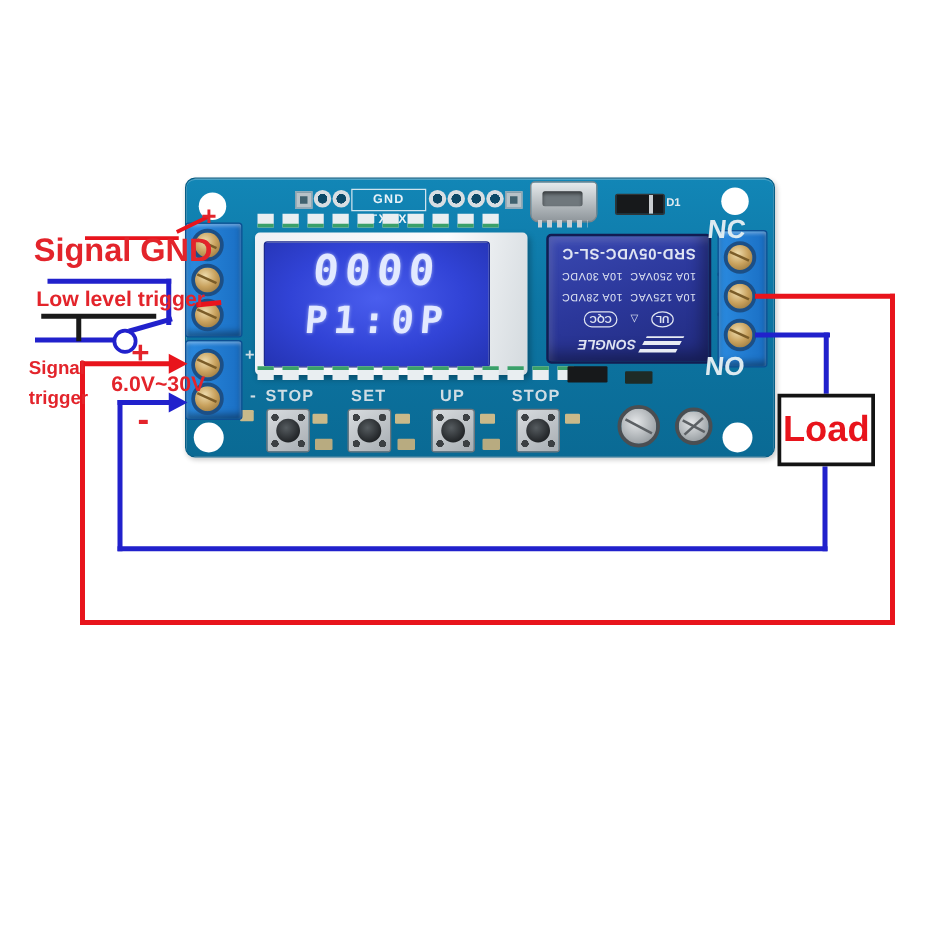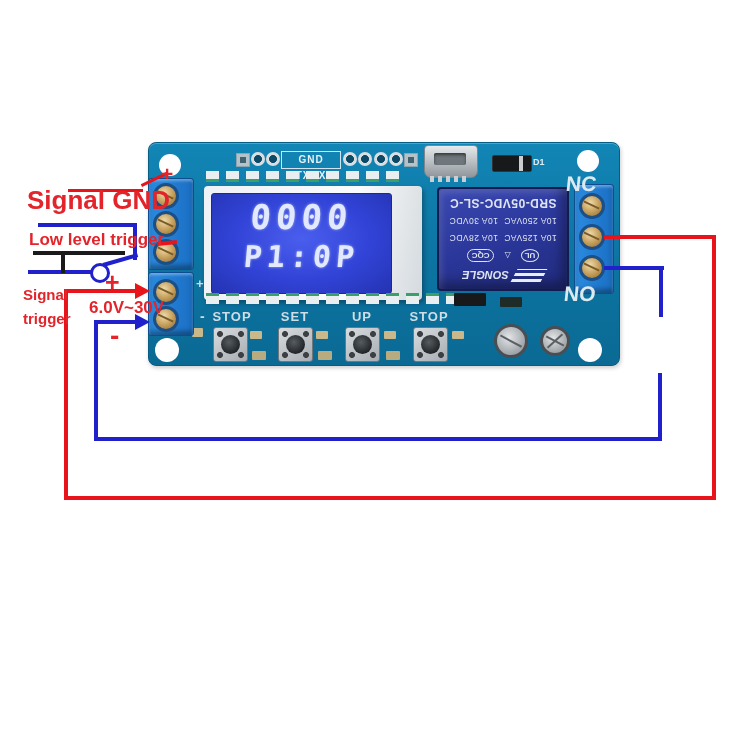--- a/index.html
+++ b/index.html
@@ -208,20 +208,21 @@
   <div class="wire w-red" style="left:604px;top:235px;width:112px;height:4px;"></div>
 
   <div class="wire w-blue" style="left:94px;top:320px;width:44px;height:4px;"></div>
   <div class="arrow blue" style="left:135px;top:314px;"></div>
   <div class="wire w-blue" style="left:94px;top:320px;width:4px;height:121px;"></div>
   <div class="wire w-blue" style="left:94px;top:437px;width:568px;height:4px;"></div>
   <div class="wire w-blue" style="left:658px;top:373px;width:4px;height:68px;"></div>
   <div class="wire w-blue" style="left:604px;top:266px;width:60px;height:4px;"></div>
   <div class="wire w-blue" style="left:659px;top:266px;width:4px;height:51px;"></div>
 
+  <div class="load-box">Load</div>
 
   <div class="rlab t-highplus">+</div>
   <div class="rlab t-gnd">Signal GND</div>
   <div class="rlab t-low">Low level trigger</div>
   <div class="rlab t-power1">Signal</div>
   <div class="rlab t-power2">trigger</div>
   <div class="rlab t-volt">6.0V~30V</div>
   <div class="rlab t-plus">+</div>
   <div class="rlab t-minus">-</div>
 

